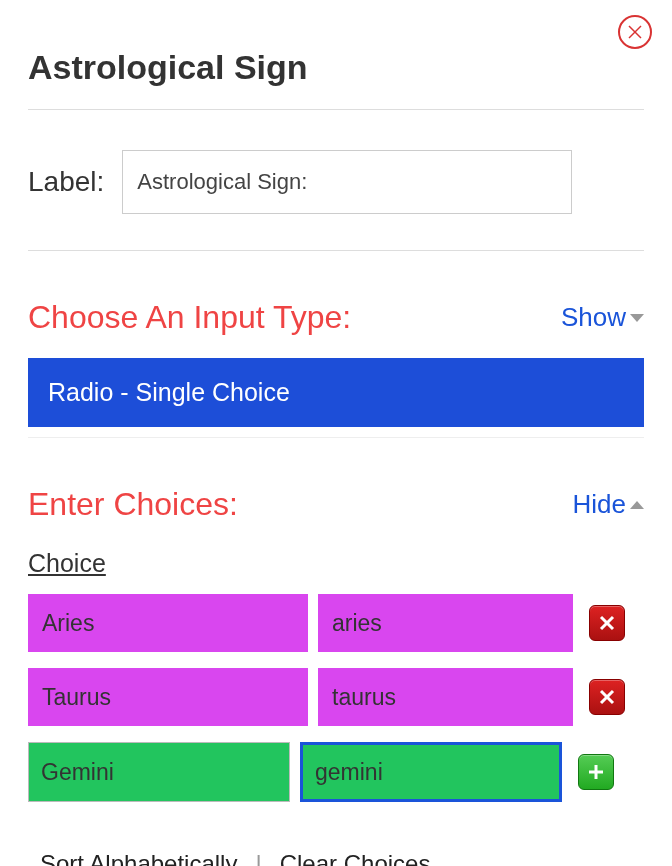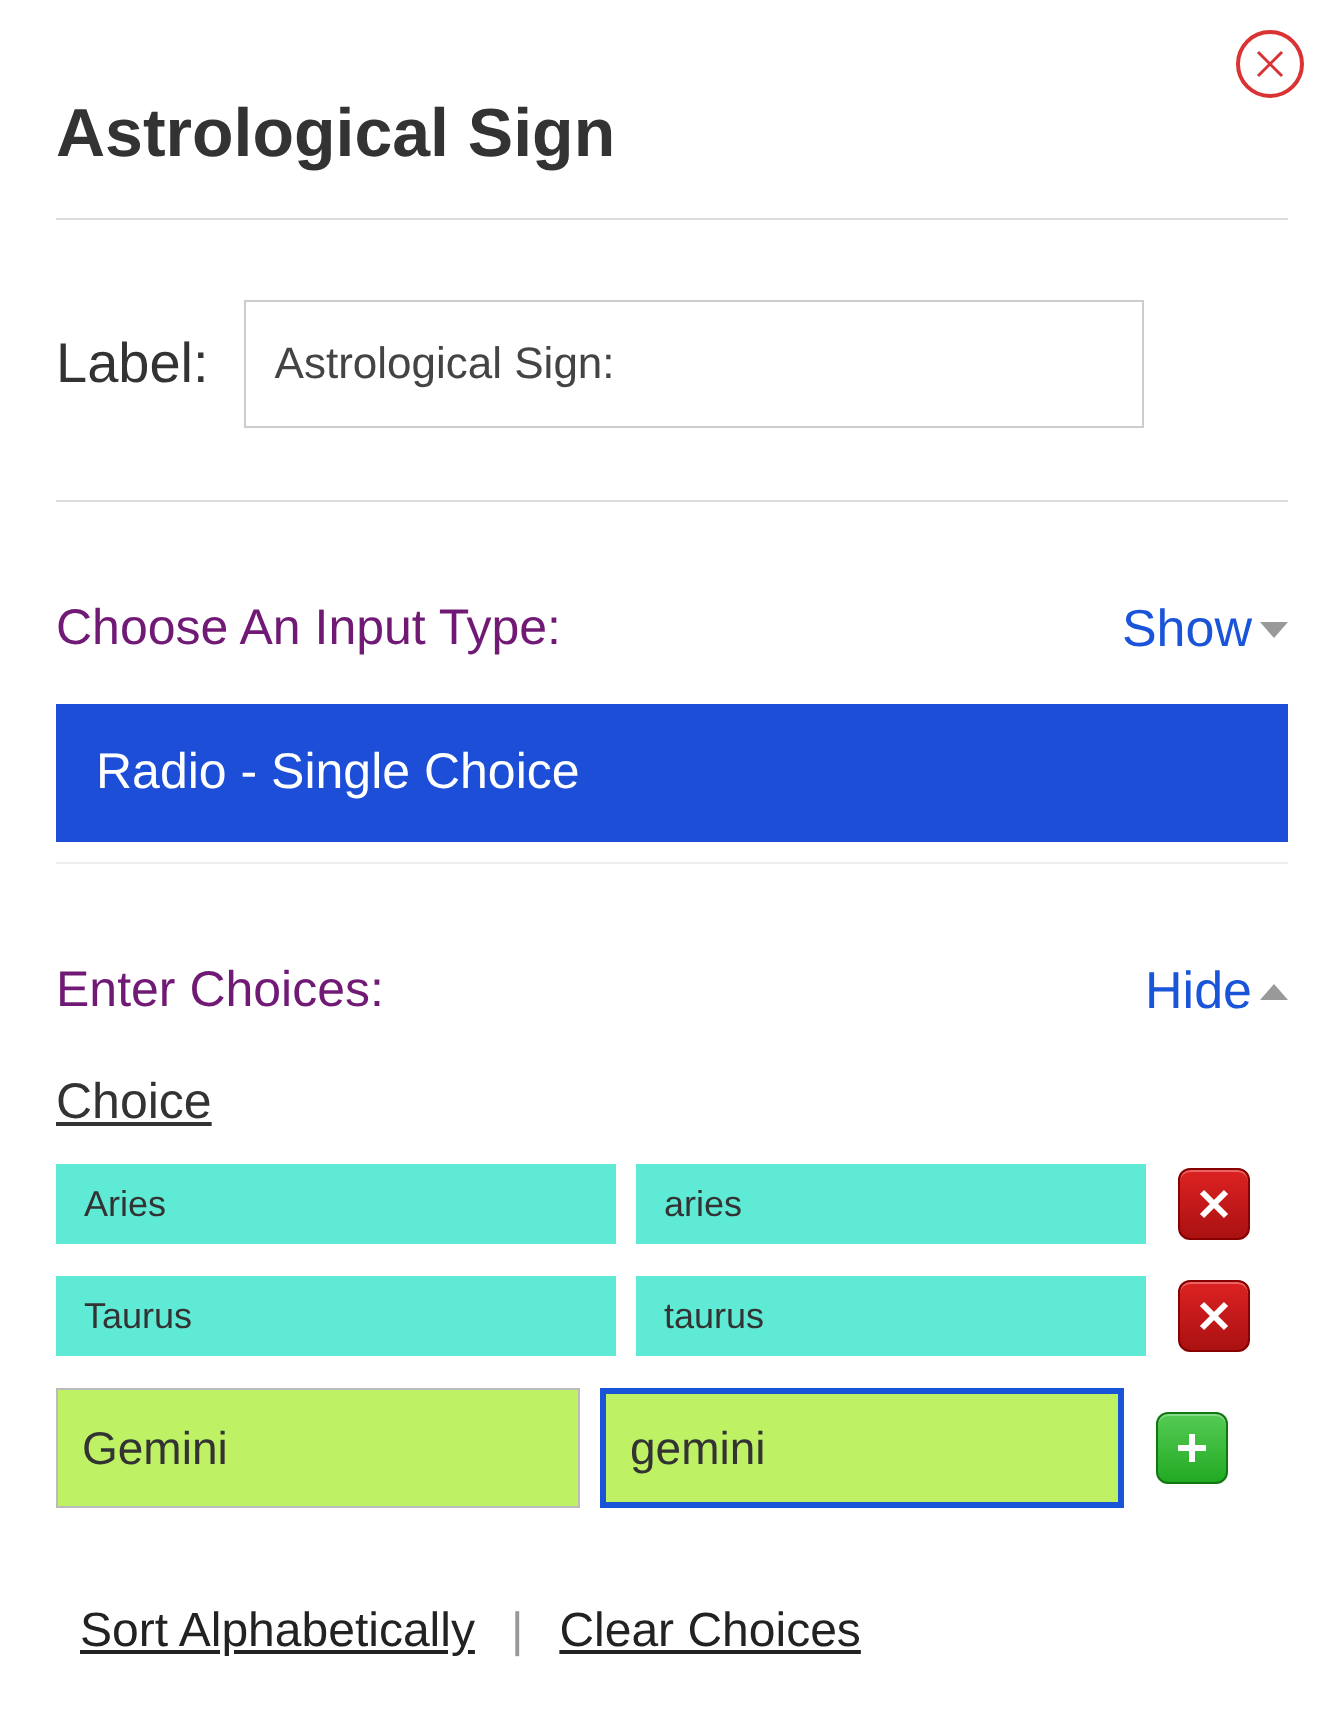--- a/index.html
+++ b/index.html
@@ -54,23 +54,23 @@
     color: #444;
   }
   .section-header {
     display: flex;
     align-items: center;
     justify-content: space-between;
     margin-top: 48px;
     margin-bottom: 22px;
   }
   .section-title {
-    font-size: 25px;
+    font-size: 32px;
     font-weight: 400;
-    color: #701a75;
+    color: #ef4444;
   }
   .toggle-link {
     display: flex;
     align-items: center;
     gap: 4px;
     color: #1a54d9;
     font-size: 26px;
     cursor: pointer;
   }
   .caret {
@@ -97,26 +97,26 @@
   }
   .col-choice { width: 290px; text-decoration: underline; }
   .col-tags { width: 260px; }
   .choice-row {
     display: flex;
     align-items: center;
     gap: 10px;
     margin-bottom: 16px;
   }
   .choice-cell {
-    background: #5eead4;
-    height: 40px;
+    background: #d946ef;
+    height: 58px;
     display: flex;
     align-items: center;
     padding: 0 14px;
-    font-size: 18px;
+    font-size: 23px;
     color: #333;
   }
   .cell-choice { width: 280px; }
   .cell-tag { width: 255px; }
   .del-btn {
     width: 36px; height: 36px;
     background: linear-gradient(#d22,#a11);
     border-radius: 6px;
     border: 1px solid #800;
     display: flex;
@@ -139,21 +139,21 @@
     box-shadow: inset 0 1px 0 rgba(255,255,255,0.3);
     margin-left: 6px;
   }
   .add-btn svg { width: 18px; height: 18px; }
   .input-cell {
     height: 60px;
     padding: 0 12px;
     font-size: 23px;
     color: #333;
     border: 1px solid #bbb;
-    background: #bef264;
+    background: #22c55e;
   }
   .input-choice { width: 262px; }
   .input-tag { width: 262px; border: 3px solid #1a54d9; }
   .actions-row {
     display: flex;
     align-items: flex-end;
     gap: 18px;
     margin-top: 48px;
     padding-left: 12px;
     font-size: 24px;

